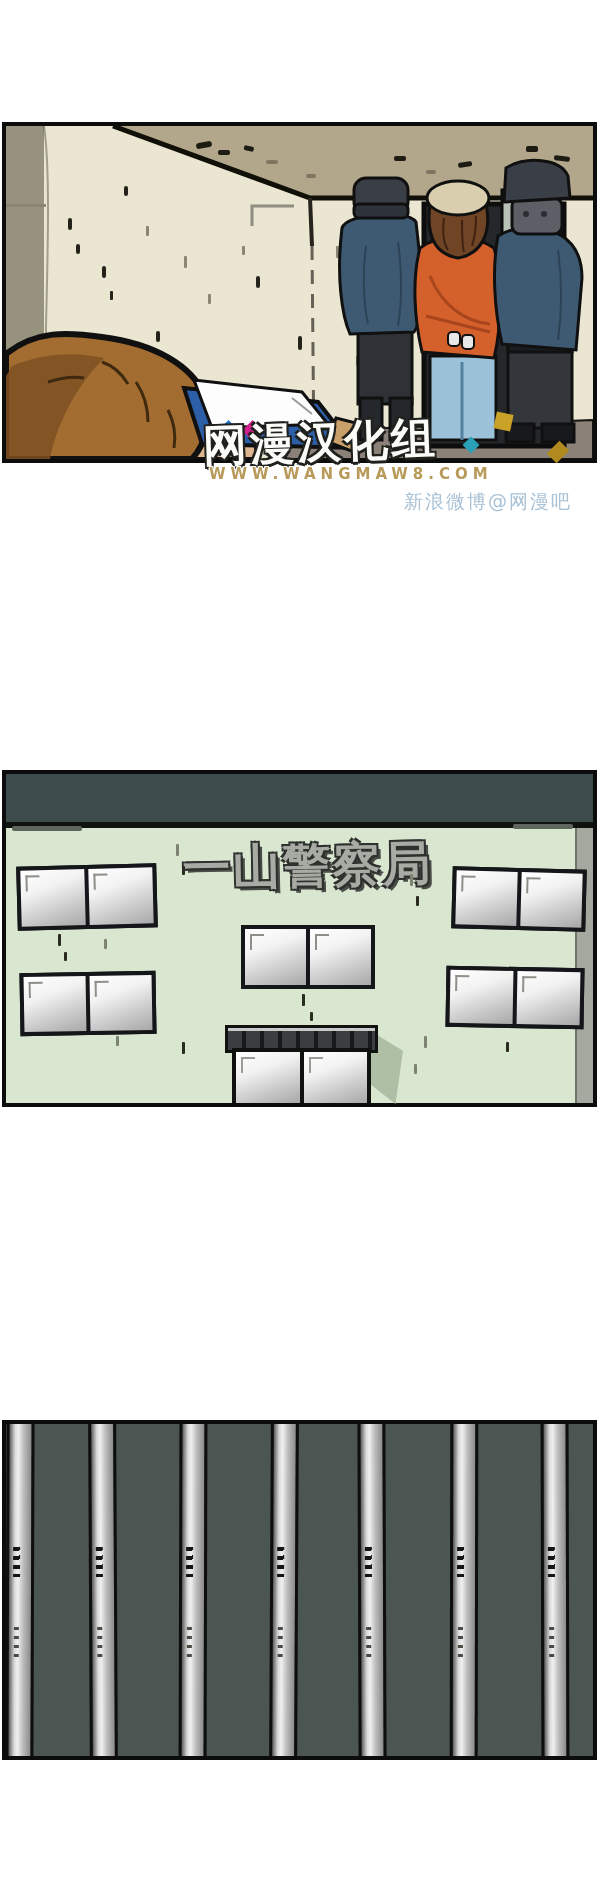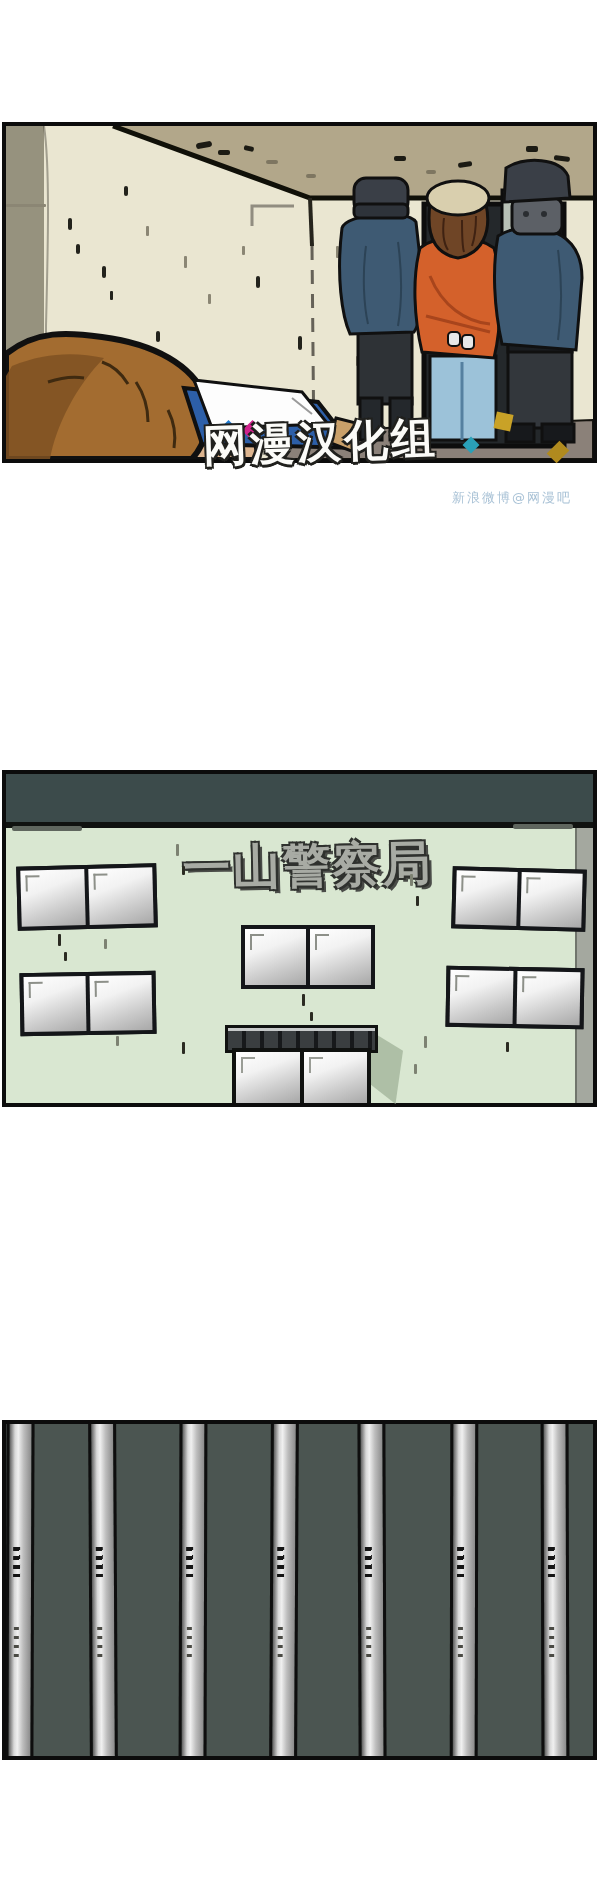--- a/index.html
+++ b/index.html
@@ -17,21 +17,21 @@
     position:absolute;left:8px;top:0;font-size:44px;font-weight:bold;letter-spacing:3px;
     color:#fbfbf8;transform:rotate(-2deg);
     text-shadow:-2px -2px 0 #20201d,2px -2px 0 #20201d,-2px 2px 0 #20201d,2px 2px 0 #20201d,0 3px 0 #20201d;
   }
   .wm-shape{position:absolute;z-index:-1;}
   .wm-url{
     position:absolute;left:14px;top:52px;font-size:15px;font-weight:bold;letter-spacing:5px;
     color:#b89a5a;
     text-shadow:-1px -1px 0 #ffffff,1px -1px 0 #ffffff,-1px 1px 0 #ffffff,1px 1px 0 #ffffff;
   }
-  .wm-weibo{position:absolute;right:28px;top:76px;font-size:13px;letter-spacing:2px;color:#a9c2d6;}
+  .wm-weibo{position:absolute;right:28px;top:76px;font-size:19px;letter-spacing:2px;color:#a9c2d6;}
   
   #panel-station{top:770px;height:329px;background:#d9e7d1;}
   .sky{position:absolute;left:0;top:0;width:100%;height:48px;background:#3c4b4b;border-bottom:6px solid #101210;}
   .side-strip{position:absolute;right:0;top:54px;width:16px;height:275px;background:#a4a89f;border-left:2px solid #70756c;}
   .ledge{position:absolute;height:5px;background:#5f665e;border-radius:2px;}
   .station-sign{
     position:absolute;left:50%;top:60px;transform:translateX(-47%) rotate(-1.2deg);
     font-size:48px;font-weight:bold;letter-spacing:2px;color:#a8aba4;white-space:nowrap;
     text-shadow:-2px -2px 0 #2f312e,2px -2px 0 #2f312e,-2px 2px 0 #2f312e,2px 2px 0 #2f312e,4px 4px 0 #4a4c48;
   }
@@ -186,20 +186,21 @@
   </svg>
 </div>
 
 <div id="watermark">
   <span class="wm-shape" style="left:26px;top:10px;width:15px;height:15px;background:#1f7ad0;transform:rotate(45deg);"></span>
   <span class="wm-shape" style="left:50px;top:10px;width:15px;height:15px;background:#d0218c;transform:rotate(45deg);"></span>
   <span class="wm-shape" style="left:300px;top:0px;width:17px;height:17px;background:#c9a227;transform:rotate(12deg);"></span>
   <span class="wm-shape" style="left:270px;top:26px;width:12px;height:12px;background:#2aa0b8;transform:rotate(45deg);"></span>
   <span class="wm-shape" style="left:356px;top:30px;width:14px;height:18px;background:#b08a1e;transform:rotate(45deg);"></span>
   <div class="wm-logo">网漫汉化组</div>
+  <div class="wm-url">WWW.WANGMAW8.COM</div>
   <div class="wm-weibo">新浪微博@网漫吧</div>
 </div>
 
 <div class="panel" id="panel-station">
   <div class="sky"></div>
   <div class="side-strip"></div>
   <span class="ledge" style="left:6px;top:52px;width:70px;"></span>
   <span class="ledge" style="right:20px;top:50px;width:60px;"></span>
   <div class="station-sign">一山警察局</div>
 

